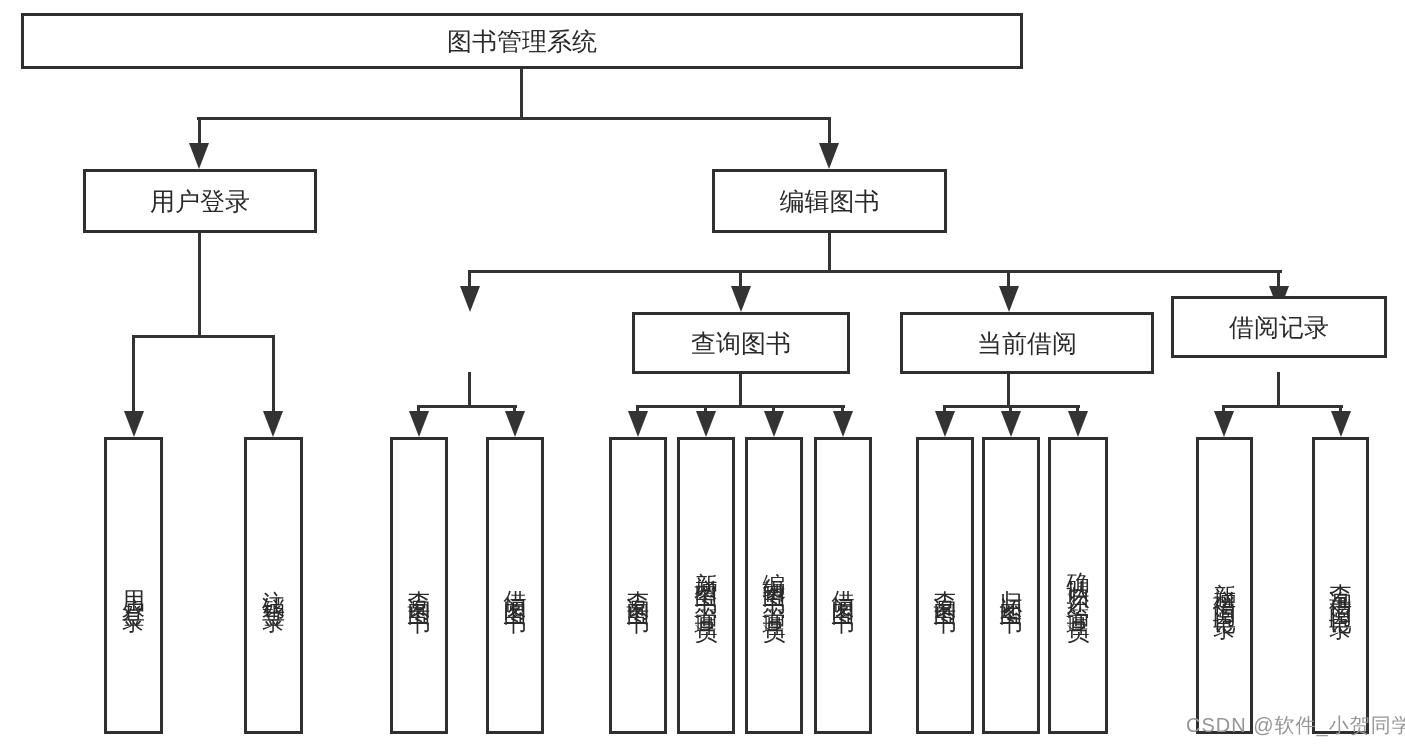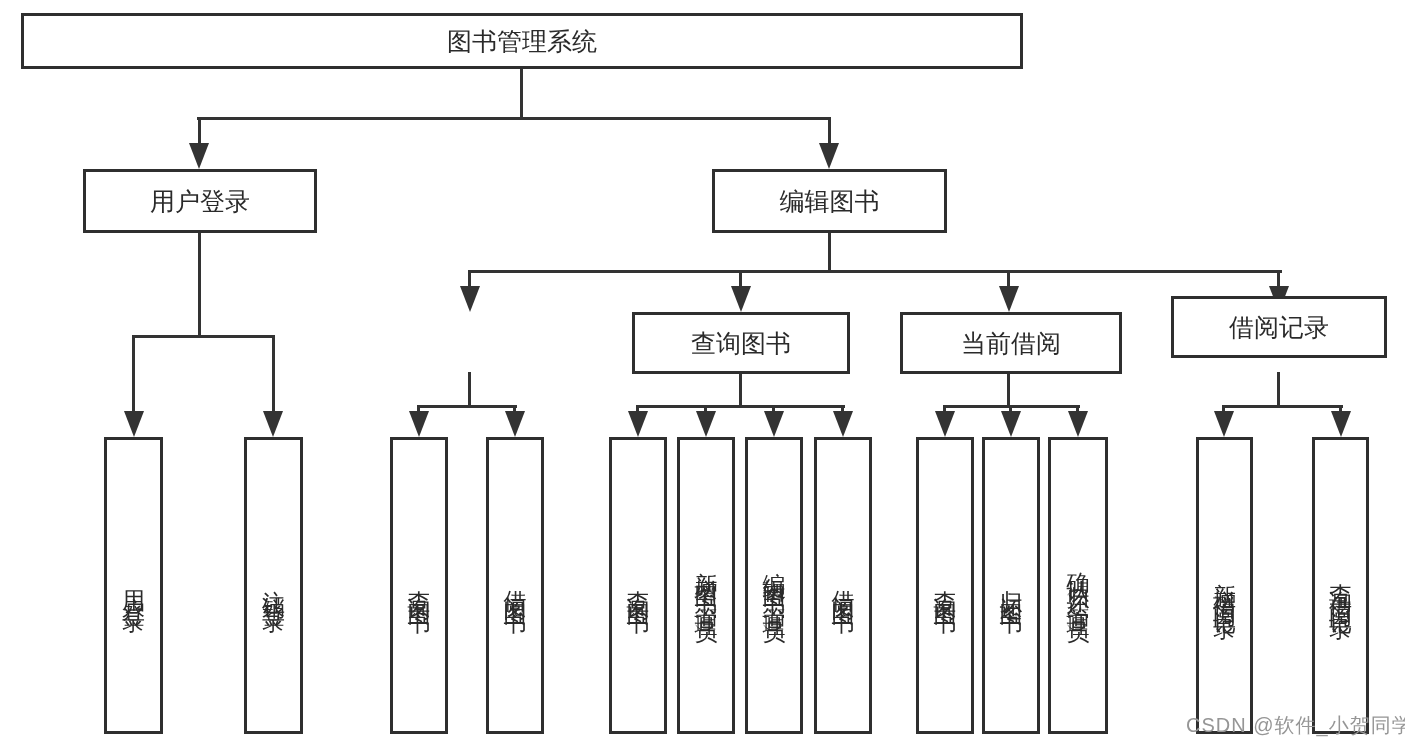--- a/index.html
+++ b/index.html
@@ -139,21 +139,21 @@
   <div class="box" style="left:83px;top:169px;width:234px;height:64px;">
     <span>用户登录</span>
   </div>
   <div class="box" style="left:712px;top:169px;width:235px;height:64px;">
     <span>编辑图书</span>
   </div>
 
   <div class="box" style="left:632px;top:312px;width:218px;height:62px;">
     <span>查询图书</span>
   </div>
-  <div class="box" style="left:900px;top:312px;width:222px;height:62px;justify-content:center;">
+  <div class="box" style="left:900px;top:312px;width:254px;height:62px;justify-content:center;">
     <span>当前借阅</span>
   </div>
   <div class="box" style="left:1171px;top:296px;width:216px;height:62px;">
     <span>借阅记录</span>
   </div>
 
   <div class="box vbox" style="left:104px;top:437px;width:59px;height:297px;">
     <span class="vtext">用户登录</span>
   </div>
   <div class="box vbox" style="left:244px;top:437px;width:59px;height:297px;">

